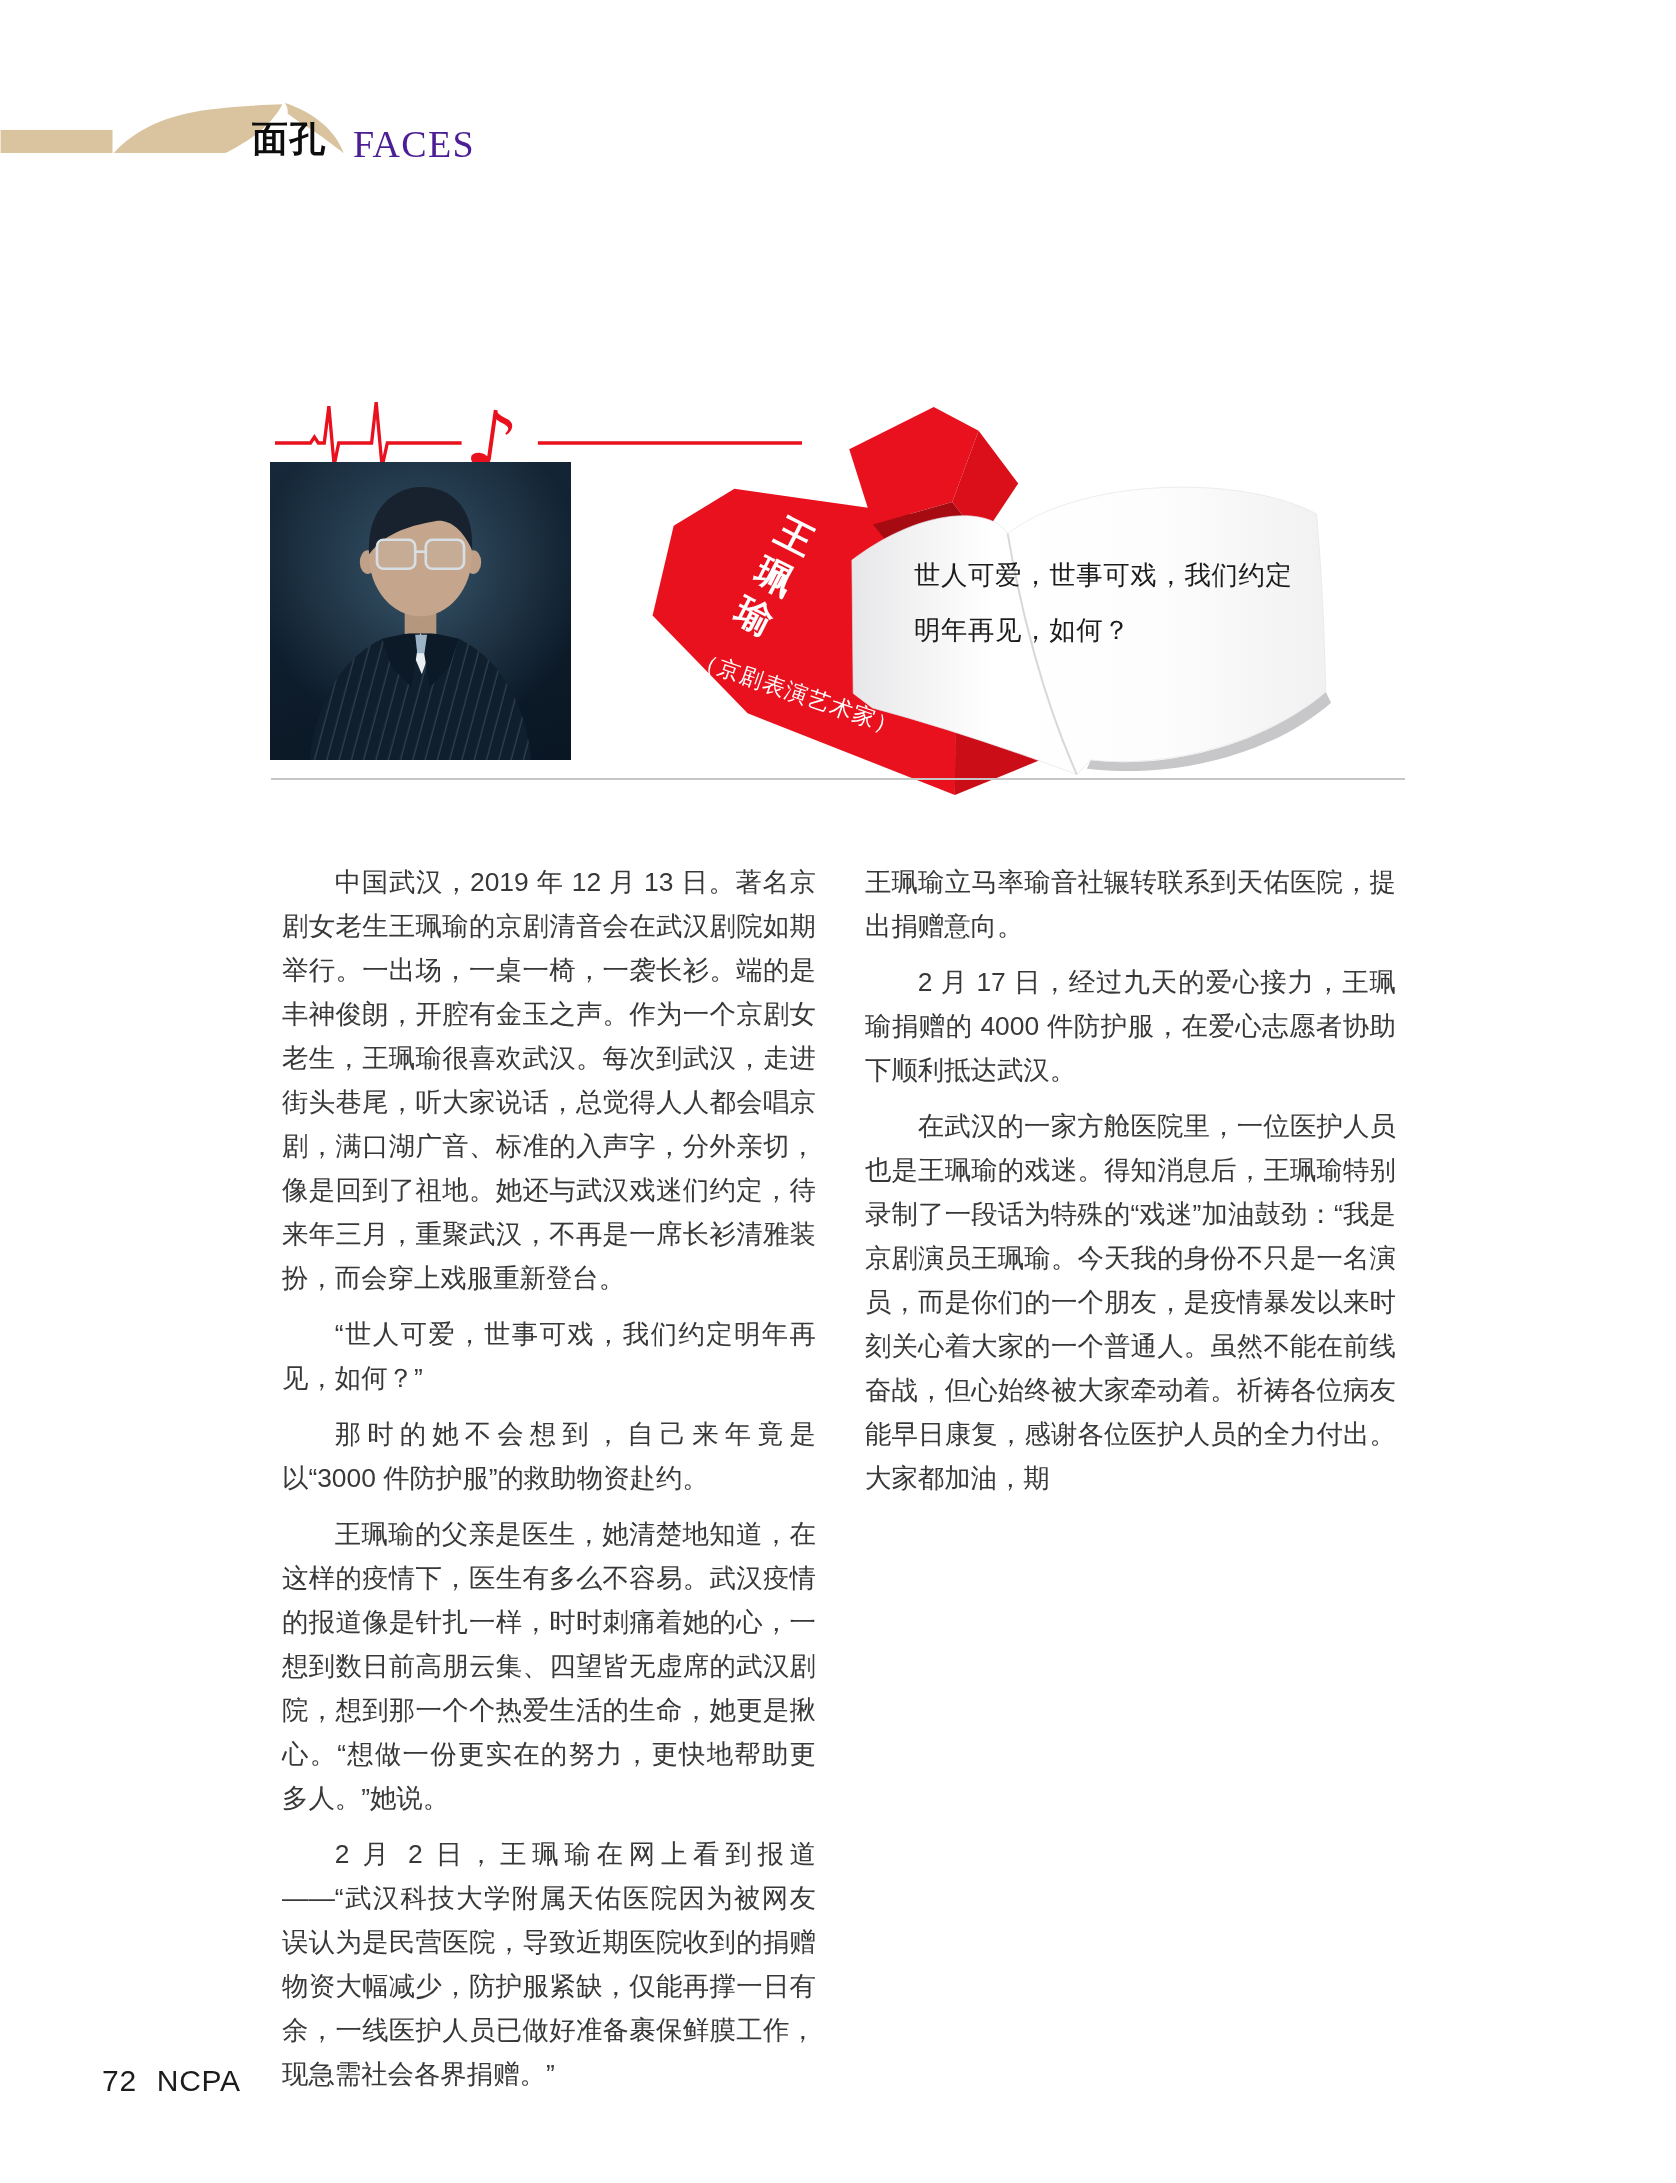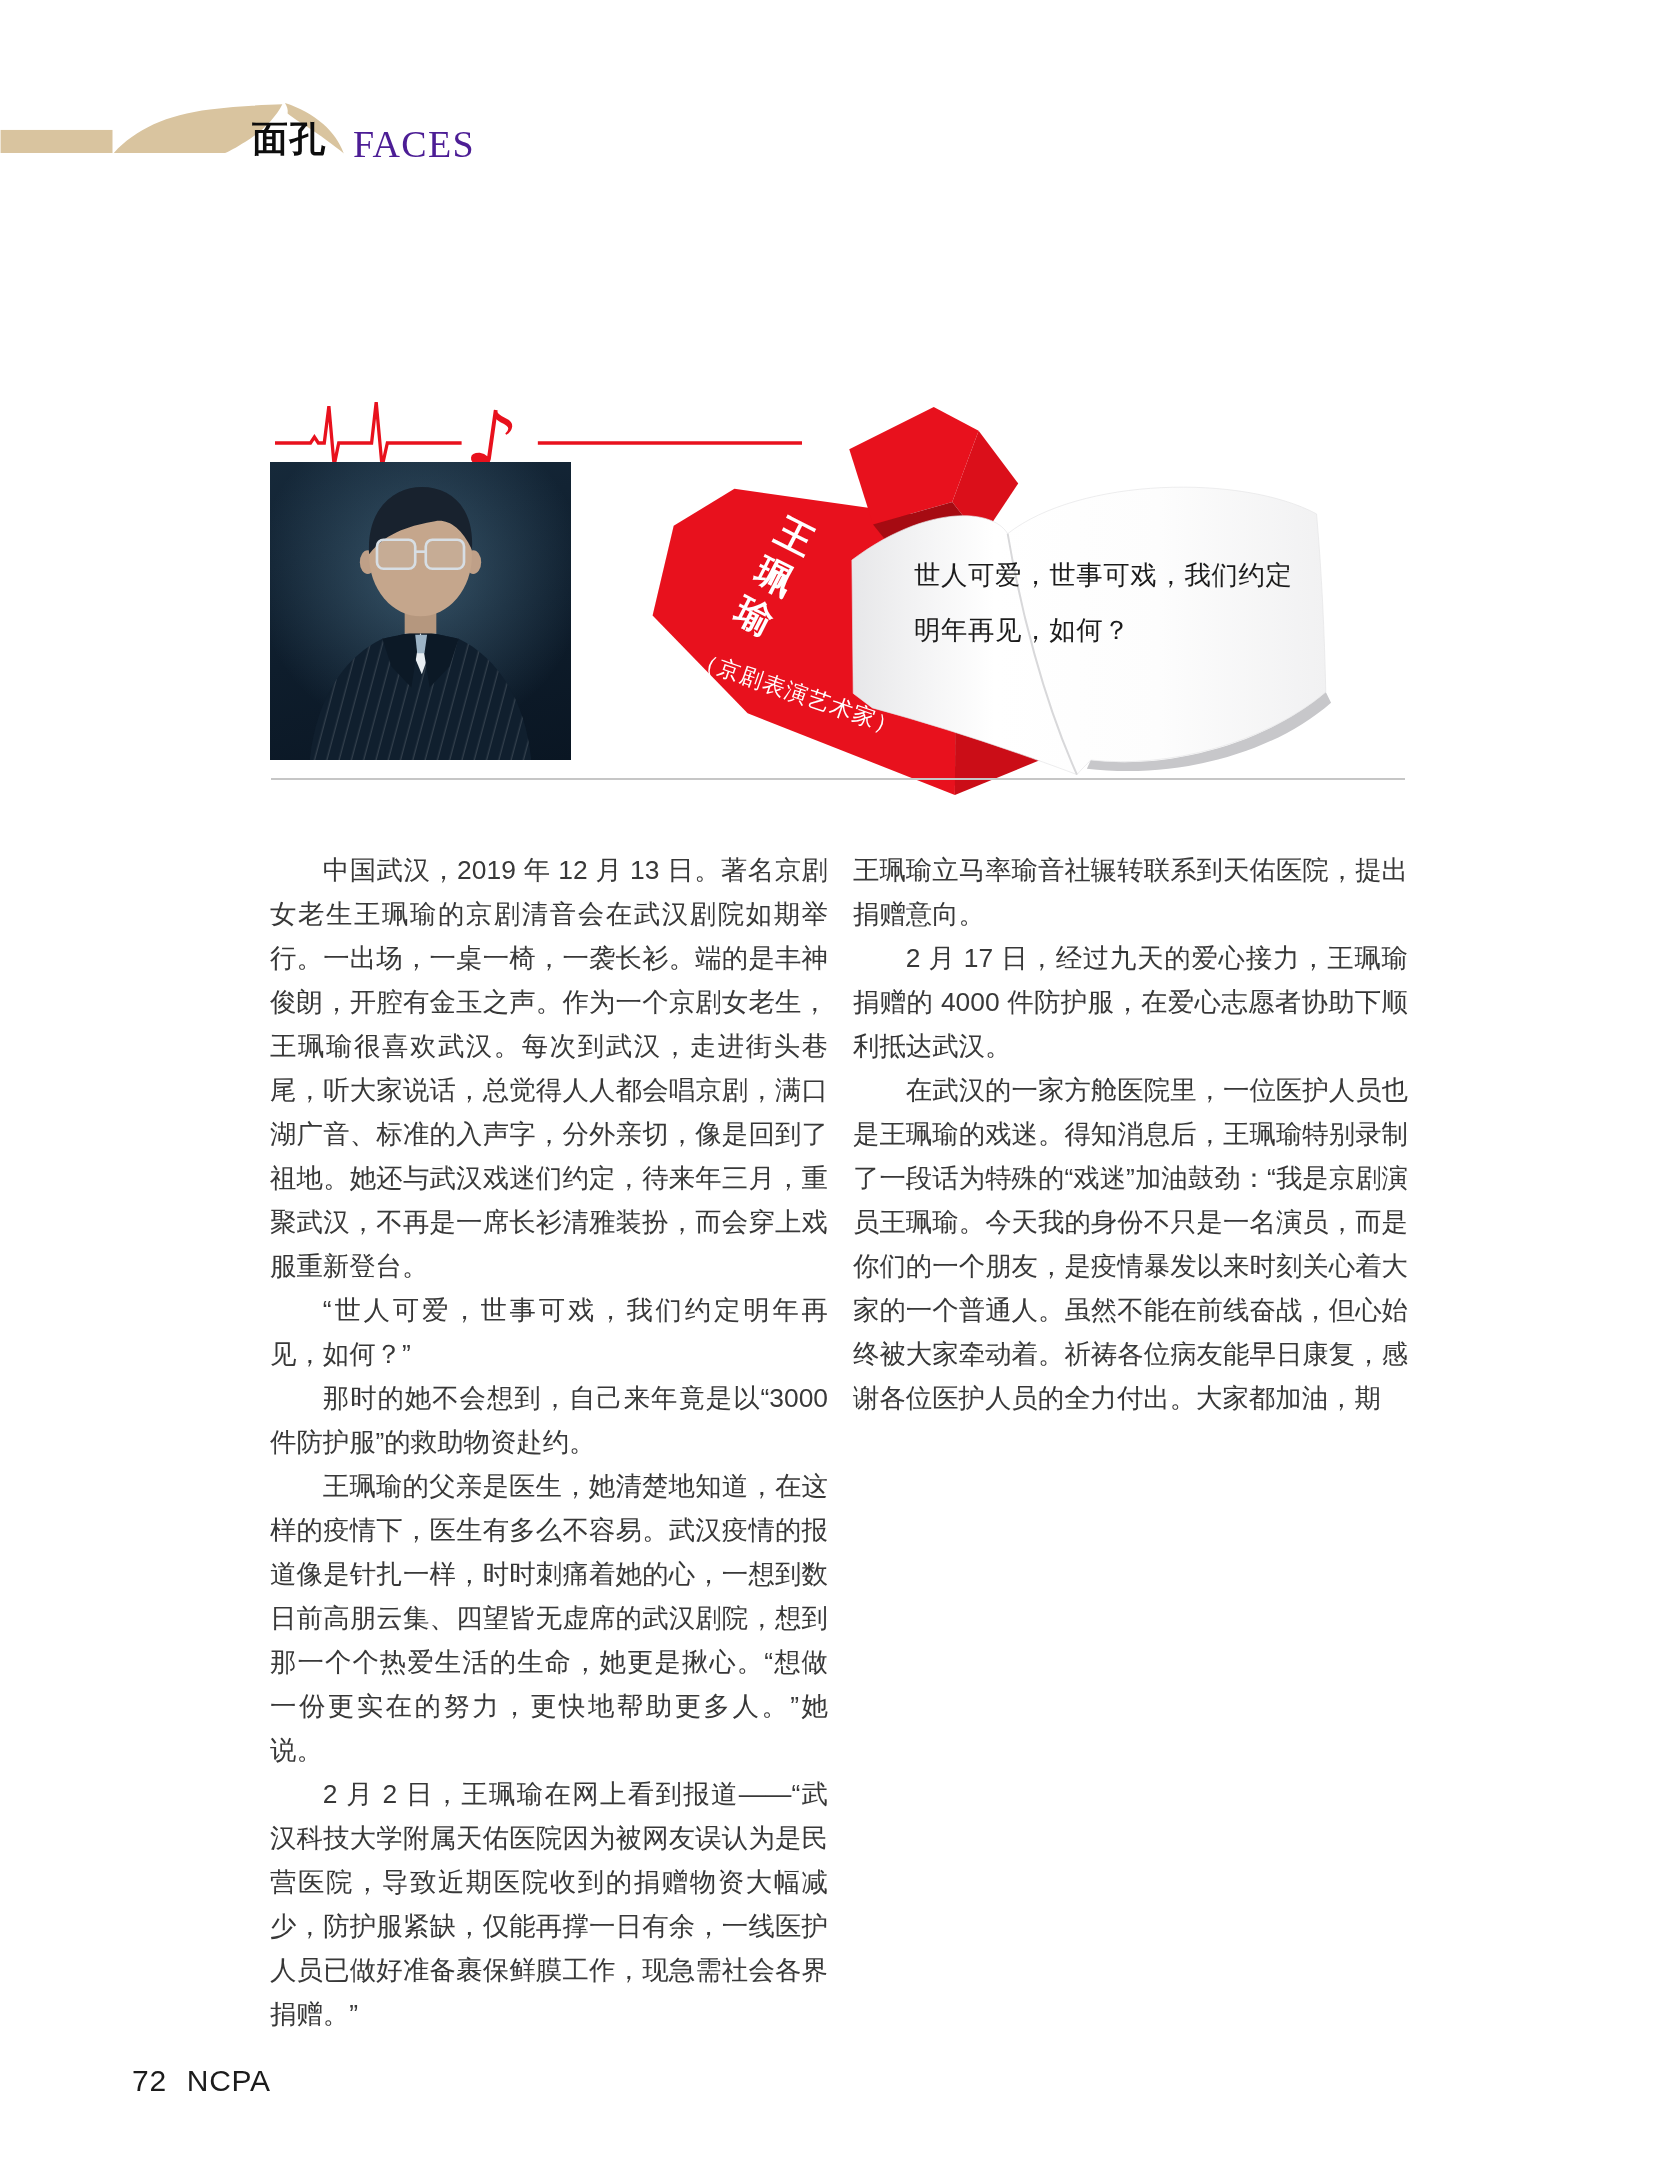--- a/index.html
+++ b/index.html
@@ -25,27 +25,27 @@
   }
   .photo svg { position:absolute; left:0; top:0; }
   .heart { position:absolute; left:647px; top:403px; width:753px; height:396px; }
   .serifText { font-family:"Liberation Serif","DejaVu Serif",serif; }
   
   .separator { position:absolute; left:271px; top:778px; width:1134px; height:2px; background:#c6c6c6; }
   .col {
     position:absolute; top:848px; font-size:26.4px; line-height:44px; color:#383838;
     text-align:justify; text-justify:inter-character;
   }
-  .col p { margin:0; padding:0; }
+  .col p { margin:12px; padding:0; }
   .col p.indent { text-indent:2em; }
   .col-left  { left:270px;  width:558px; }
   .col-right { left:853px; width:555px; }
   
   .footer {
-    position:absolute; left:132px; top:2064px; font-size:30px; line-height:33px;
+    position:absolute; left:102px; top:2064px; font-size:30px; line-height:33px;
     color:#1b1b1b; letter-spacing:0.7px; display:flex; gap:20px; font-weight:500;
   }
 </style>
 </head>
 <body>
 
 <div class="page">
 
   <svg class="header-deco" viewBox="0 0 700 120">
     <rect x="0" y="47" width="170" height="35" fill="#d9c49f"></rect>

